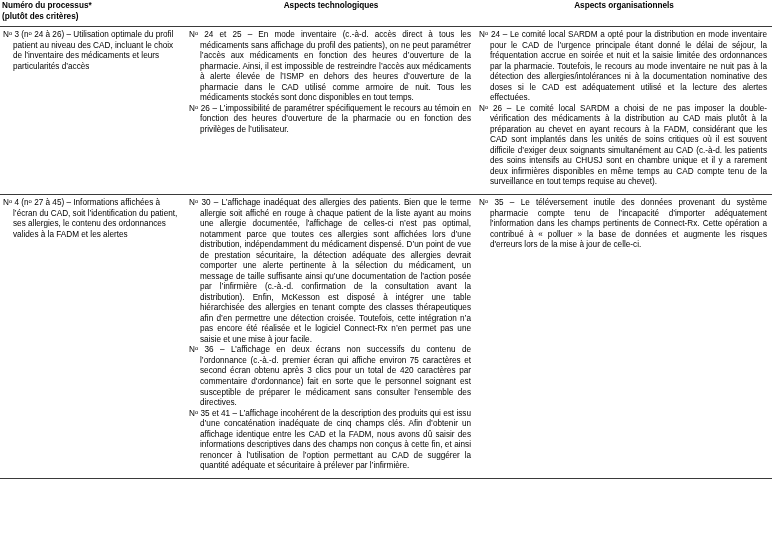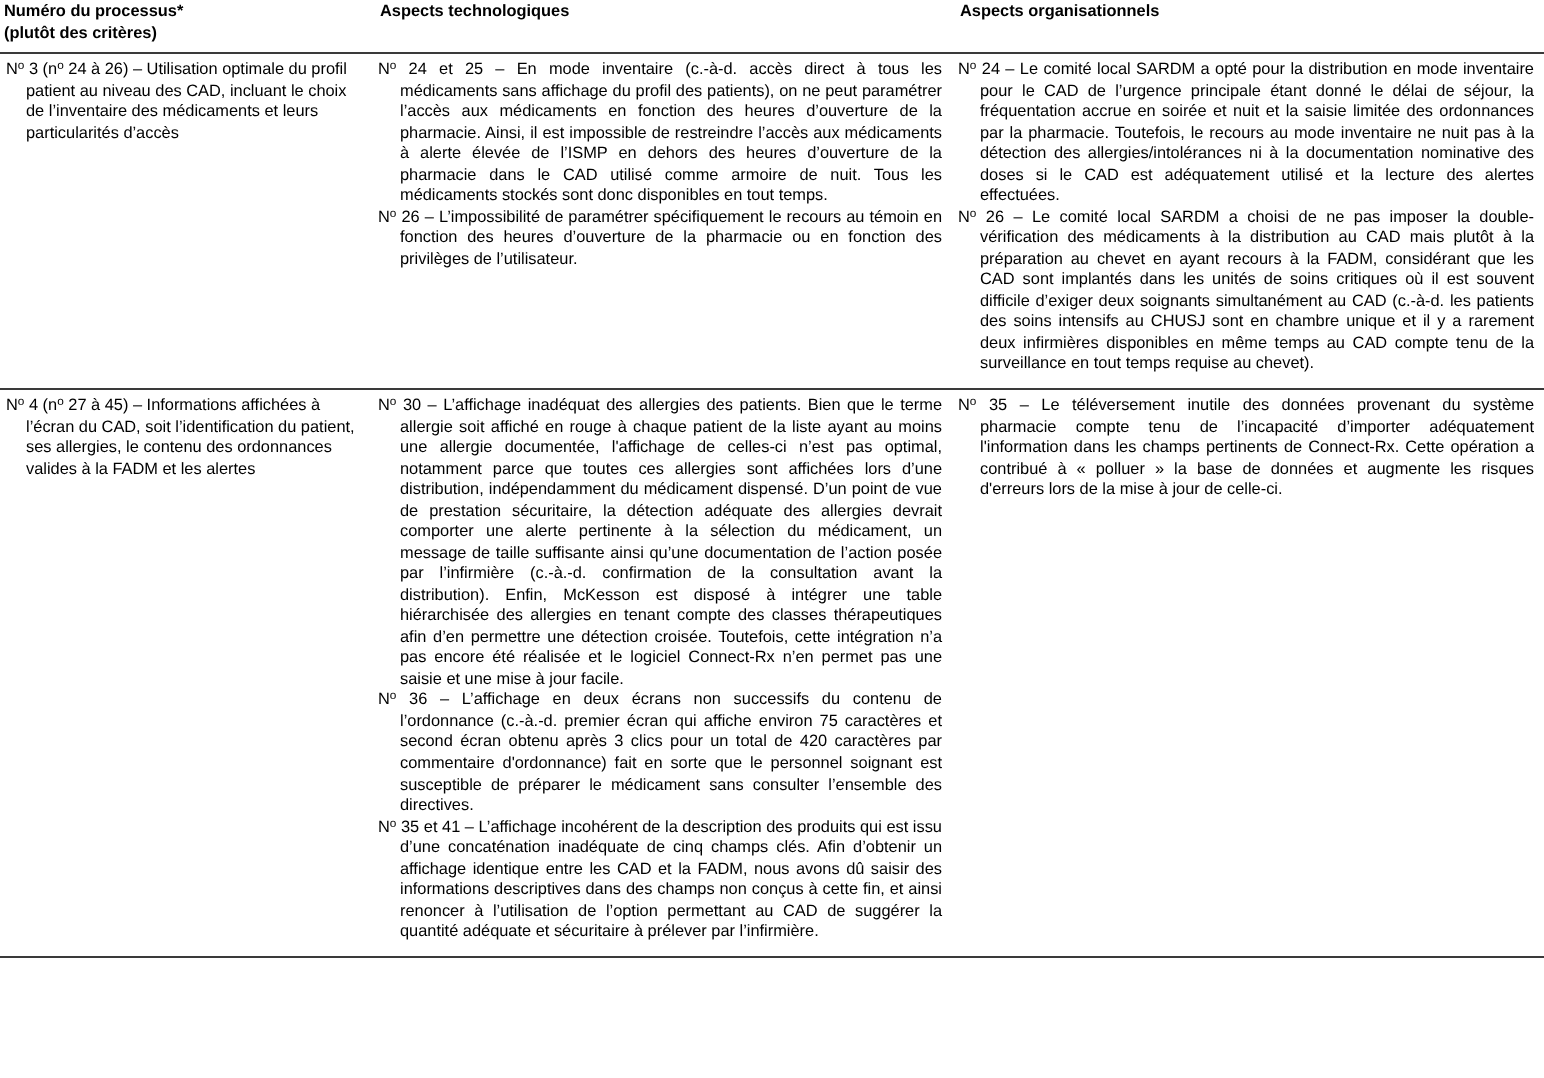--- a/index.html
+++ b/index.html
@@ -23,21 +23,21 @@
     border-collapse: collapse;
     table-layout: fixed;
   }
   table.matrix col.c1 { width: 186px; }
   table.matrix col.c2 { width: 290px; }
   table.matrix col.c3 { width: 296px; }
 
   thead th {
     font-size: 8.2px;
     font-weight: bold;
-    text-align: left;
+    text-align: center;
     vertical-align: top;
     padding: 1px 4px 4px 4px;
     border-bottom: 1.1px solid #3a3a3a;
     line-height: 1.28;
   }
   thead th.col-num {
     text-align: left;
     padding-left: 2px;
   }
   tbody td {

